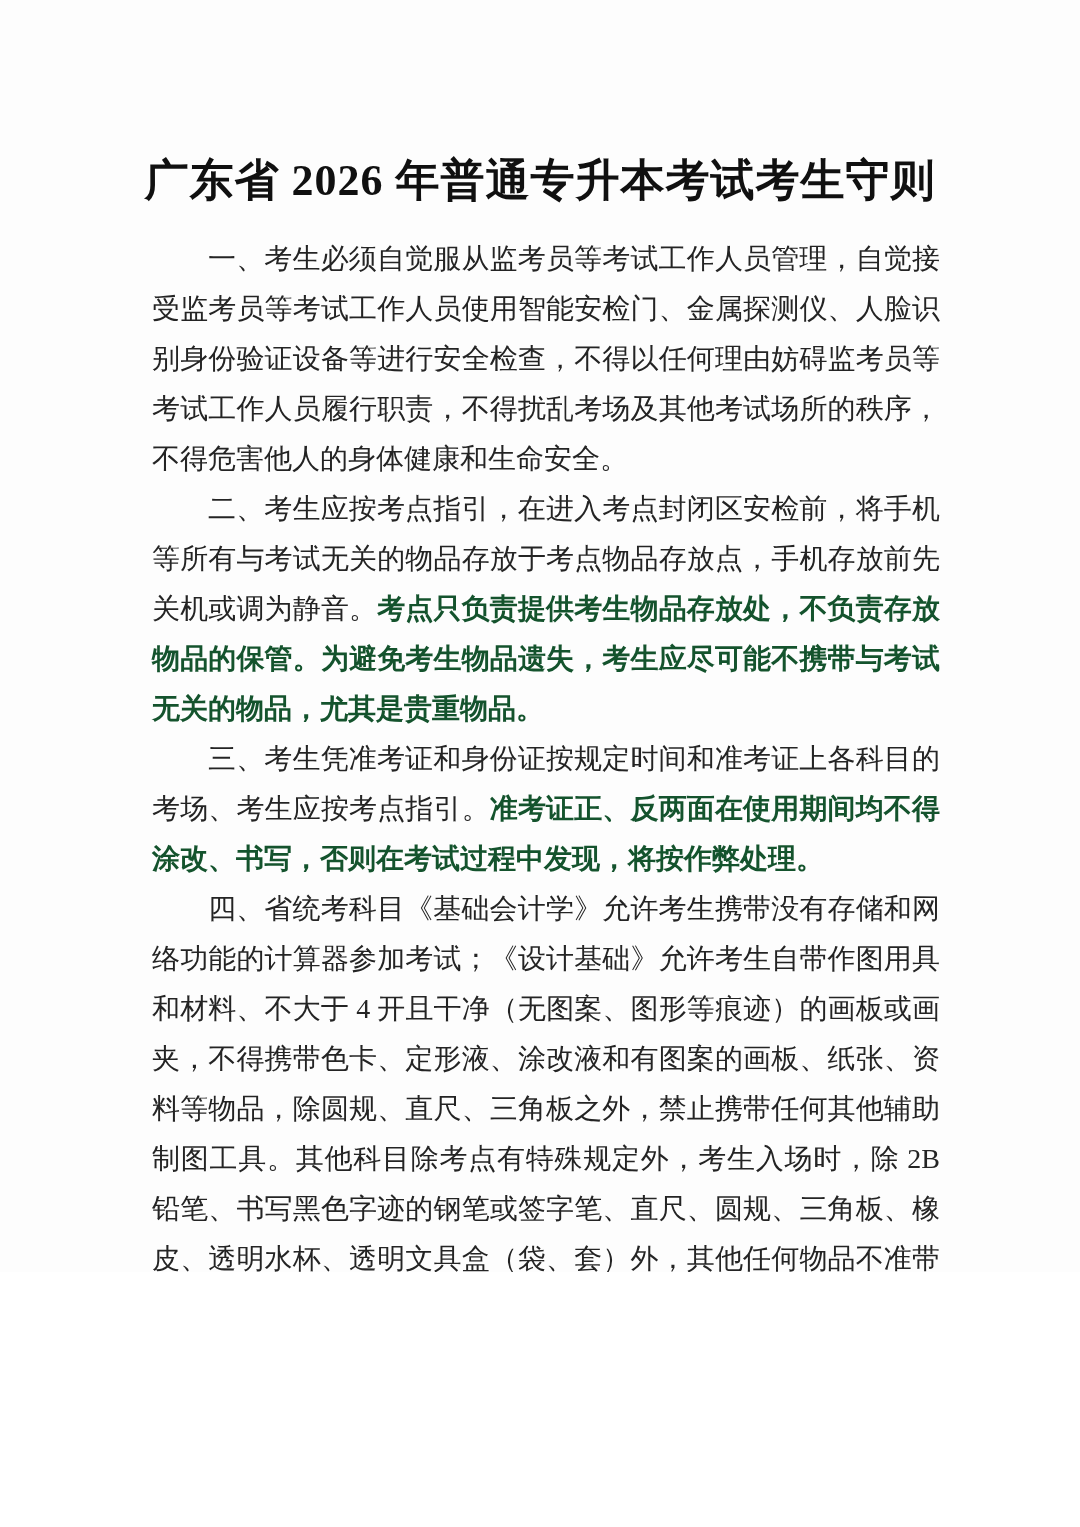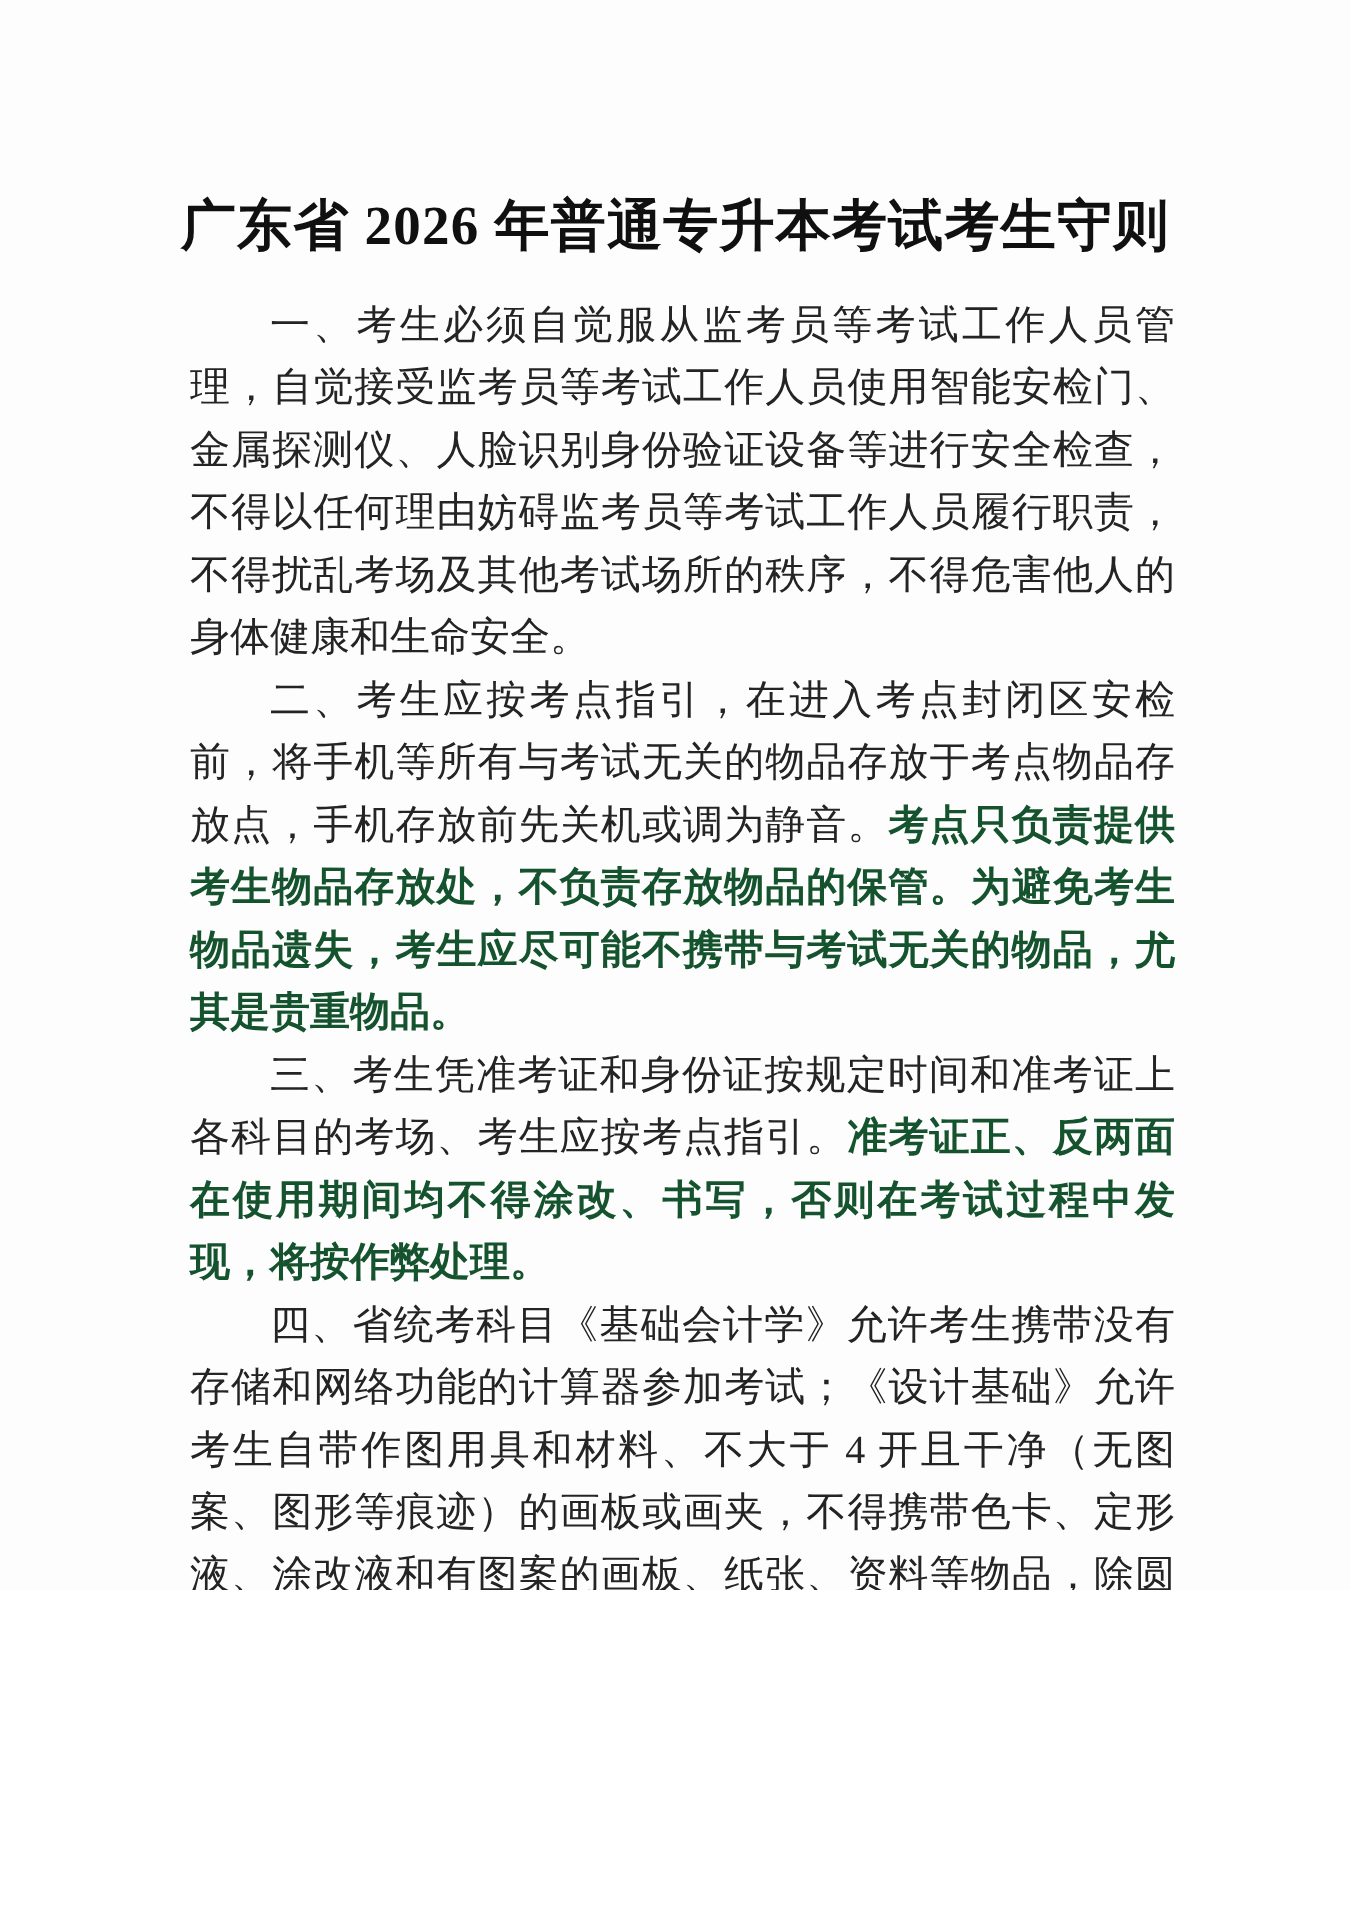--- a/index.html
+++ b/index.html
@@ -31,21 +31,21 @@
   }
   .doc-body {
     position: absolute;
     top: 234px;
     left: 152px;
     width: 788px;
   }
   .para {
     margin: 0;
     text-indent: 2em;
-    font-size: 32px;
+    font-size: 28px;
     line-height: 50px;
     text-align: justify;
     text-justify: inter-ideograph;
     color: #242424;
   }
   .seg { font-weight: 400; }
   .seg.bold {
     font-weight: 700;
     color: #14532d;
   }

